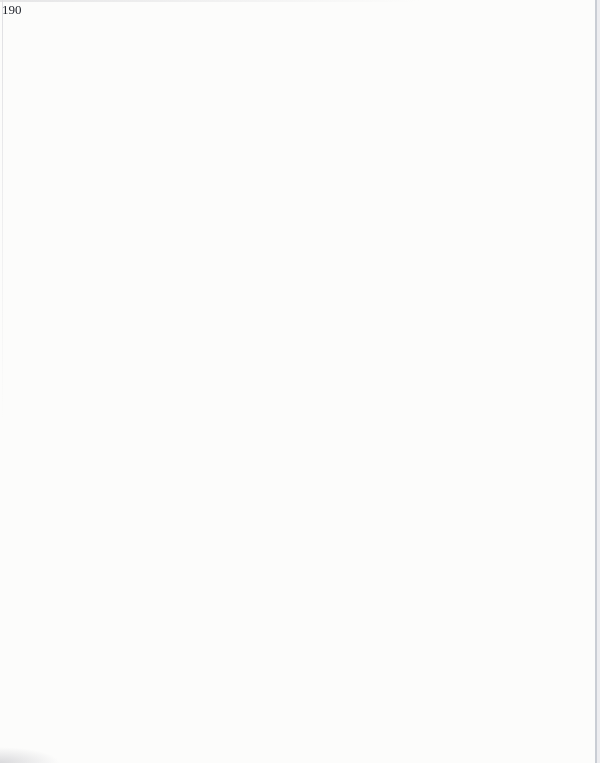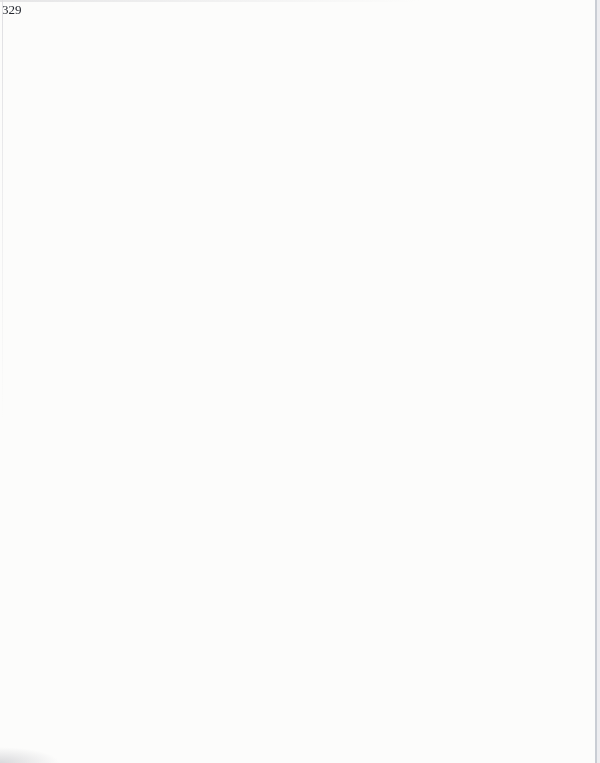--- a/index.html
+++ b/index.html
@@ -280,21 +280,21 @@
       <div class="row level-2">
     <span class="num">5.2</span>
     <span class="label">采油工程</span>
     <span class="leader"></span>
     <span class="page">266</span>
   </div>
       <div class="row level-2">
     <span class="num">5.3</span>
     <span class="label">油气站场</span>
     <span class="leader"></span>
-    <span class="page">329</span>
+    <span class="page">190</span>
   </div>
     </div>
 </div>
 
 <div class="scan-edge-right-outer"></div>
 <div class="scan-edge-right-line"></div>
 <div class="scan-edge-top"></div>
 <div class="scan-edge-left"></div>
 <div class="scan-smudge-bottom-left"></div>
 

